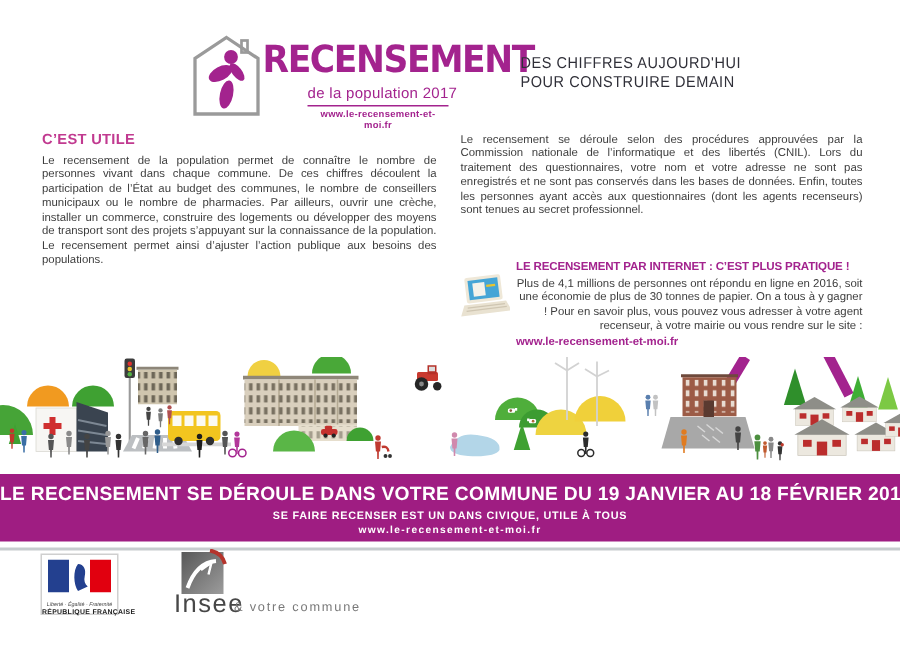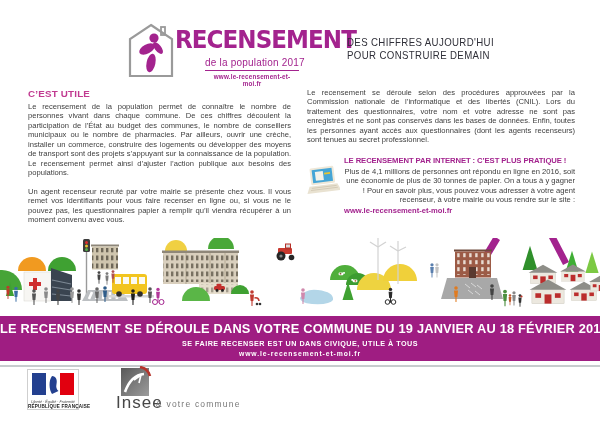--- a/index.html
+++ b/index.html
@@ -18,21 +18,21 @@
   #tagline{left:347px;top:36px;color:#2f2f38;font-size:10.5px;line-height:13px;
            letter-spacing:.4px;transform:scaleX(.92);transform-origin:left top;white-space:nowrap;}
 
   
   .col{top:88px;}
   #col-left{left:28px;width:263px;}
   #col-right{left:307px;width:268px;}
   .sec-h{font-size:9.8px;font-weight:700;color:#c13a90;margin:0 0 3px 0;letter-spacing:.2px;}
   .p{font-size:7.6px;line-height:9.45px;text-align:justify;color:#3d3d3d;margin:0 0 9px 0;}
   .p-left{text-align:right;}
-  #internet-block{position:relative;margin-top:11px;padding-left:37px;min-height:52px;}
+  #internet-block{position:relative;margin-top:28px;padding-left:37px;min-height:52px;}
   #laptop{position:absolute;left:0;top:9px;}
   .net-h{font-size:7.7px;font-weight:700;color:#a3238e;margin:0 0 2px 0;white-space:nowrap;letter-spacing:-.1px;}
   .net-url{font-size:7.6px;font-weight:700;color:#a3238e;margin-top:1px;}
 
   
   #scene{left:0;top:238px;}
 
   
   #banner{left:0;top:316px;width:600px;height:45px;background:#9f1d82;color:#fff;text-align:center;}
   #banner .l1{padding-top:5px;font-size:12.8px;font-weight:700;letter-spacing:.2px;white-space:nowrap;}
@@ -67,21 +67,20 @@
 <div class="abs" id="logo-sub">de la population 2017</div>
 <div class="abs" id="logo-url">www.le-recensement-et-moi.fr</div>
 <div class="abs" id="tagline">
   <div>DES CHIFFRES AUJOURD'HUI</div>
   <div>POUR CONSTRUIRE DEMAIN</div>
 </div>
 
 <div class="abs col" id="col-left">
   <div class="sec-h">C’EST UTILE</div>
   <p class="p">Le recensement de la population permet de connaître le nombre de personnes vivant dans chaque commune. De ces chiffres découlent la participation de l’État au budget des communes, le nombre de conseillers municipaux ou le nombre de pharmacies. Par ailleurs, ouvrir une crèche, installer un commerce, construire des logements ou développer des moyens de transport sont des projets s’appuyant sur la connaissance de la population. Le recensement permet ainsi d’ajuster l’action publique aux besoins des populations.</p>
-  <p class="p">Un agent recenseur recruté par votre mairie se présente chez vous. Il vous remet vos identifiants pour vous faire recenser en ligne ou, si vous ne le pouvez pas, les questionnaires papier à remplir qu’il viendra récupérer à un moment convenu avec vous.</p>
 </div>
 
 <div class="abs col" id="col-right">
   <p class="p">Le recensement se déroule selon des procédures approuvées par la Commission nationale de l’informatique et des libertés (CNIL). Lors du traitement des questionnaires, votre nom et votre adresse ne sont pas enregistrés et ne sont pas conservés dans les bases de données. Enfin, toutes les personnes ayant accès aux questionnaires (dont les agents recenseurs) sont tenues au secret professionnel.</p>
 
   <div id="internet-block">
     <span id="laptop">
       <svg width="33" height="32" viewBox="0 0 33 32">
         <g transform="rotate(-7 16 16)">
           <rect x="4" y="2" width="24" height="17" rx="1.5" fill="#efe8d8"></rect>

